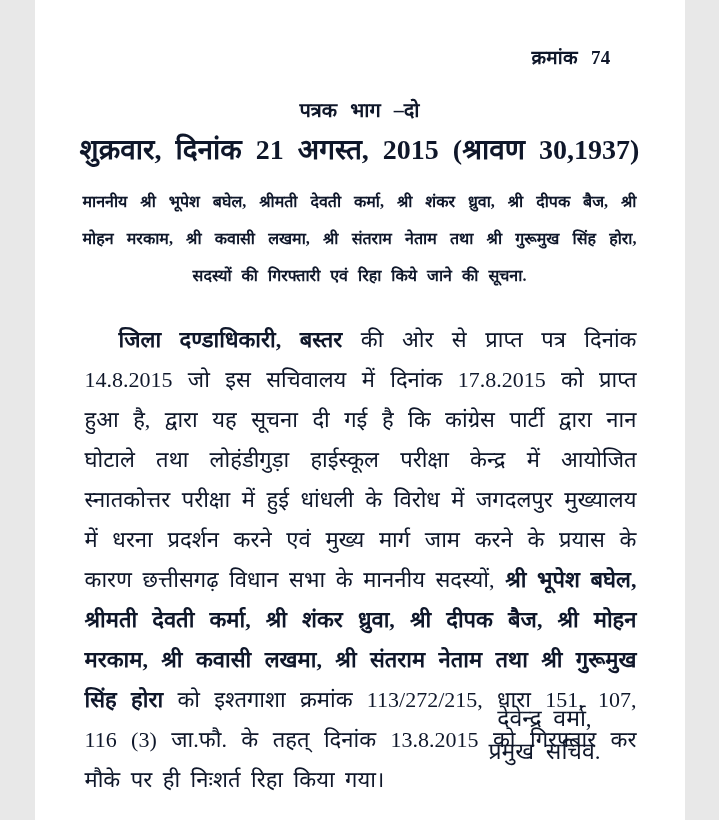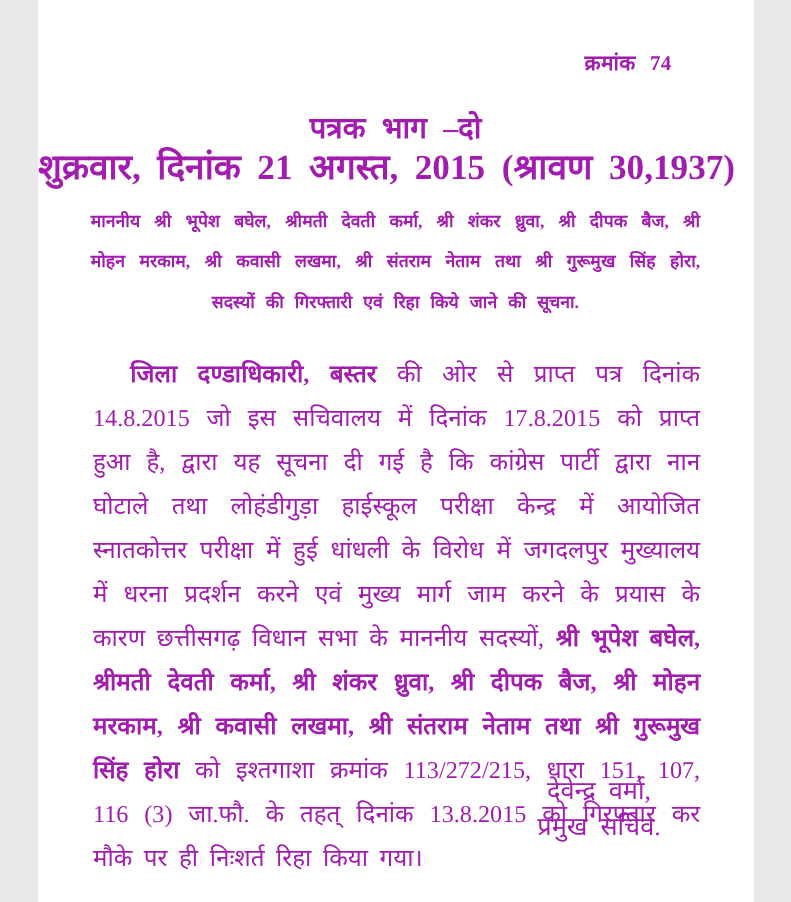--- a/index.html
+++ b/index.html
@@ -3,21 +3,21 @@
 <meta charset="utf-8">
 <style>
   * { margin: 0; padding: 0; box-sizing: border-box; }
   html, body { background: #e8e8e8; }
   .page {
     position: relative;
     width: 650px;
     height: 820px;
     margin: 0 auto;
     background: #ffffff;
-    color: #a21caf;
+    color: #0f172a;
     font-family: "Liberation Serif", "DejaVu Serif", serif;
     overflow: hidden;
   }
   .serial {
     position: absolute;
     top: 44px;
     right: 74px;
     font-size: 19px;
     font-weight: bold;
     word-spacing: 8px;
@@ -32,30 +32,31 @@
     font-size: 28px;
     font-weight: bold;
     word-spacing: 10px;
   }
   .subtitle {
     position: absolute;
     top: 96px;
     left: 0;
     width: 100%;
     text-align: center;
-    font-size: 27px;
+    font-size: 20px;
     font-weight: bold;
     word-spacing: 8px;
   }
   .dateline {
     position: absolute;
     top: 129px;
     left: 0;
     width: 100%;
-    font-size: 32px;
+    text-align: center;
+    font-size: 28px;
     font-weight: bold;
     word-spacing: 7px;
     font-family: Liberation Serif, serif;
   }
   .subject {
     position: absolute;
     top: 183px;
     left: 48px;
     right: 48px;
     font-size: 16px;

